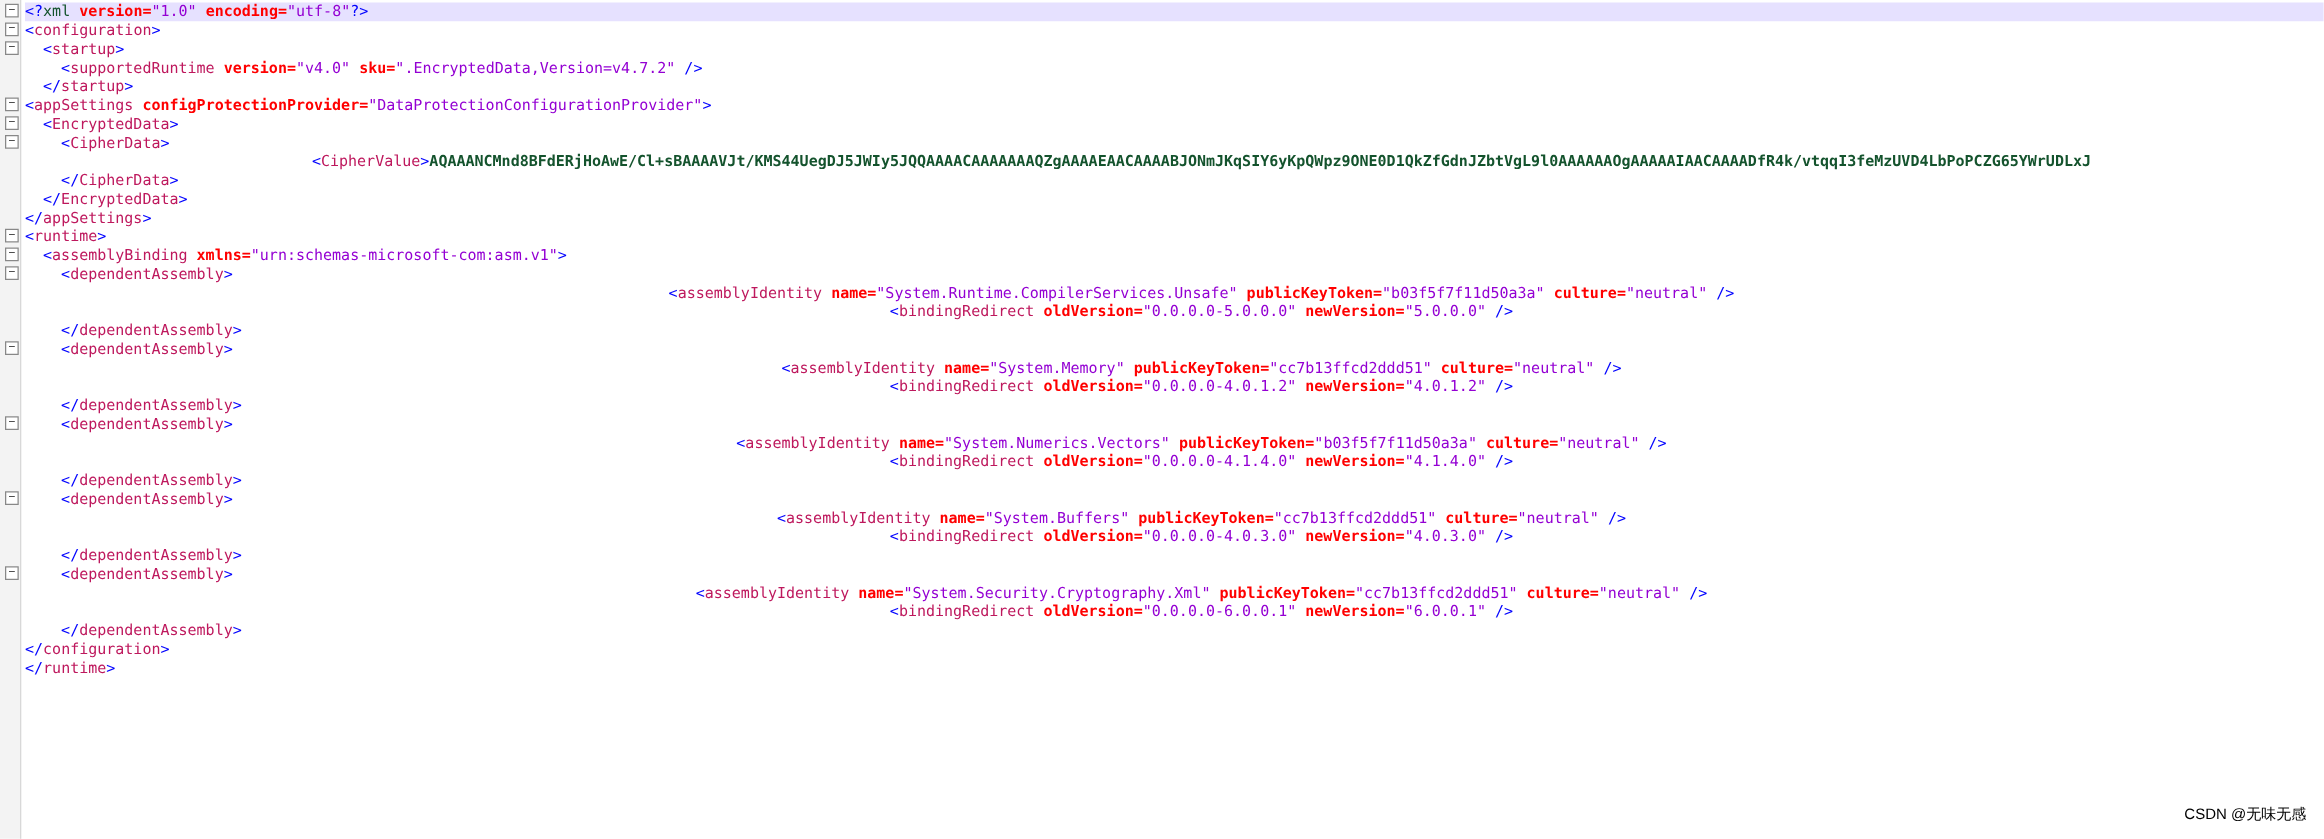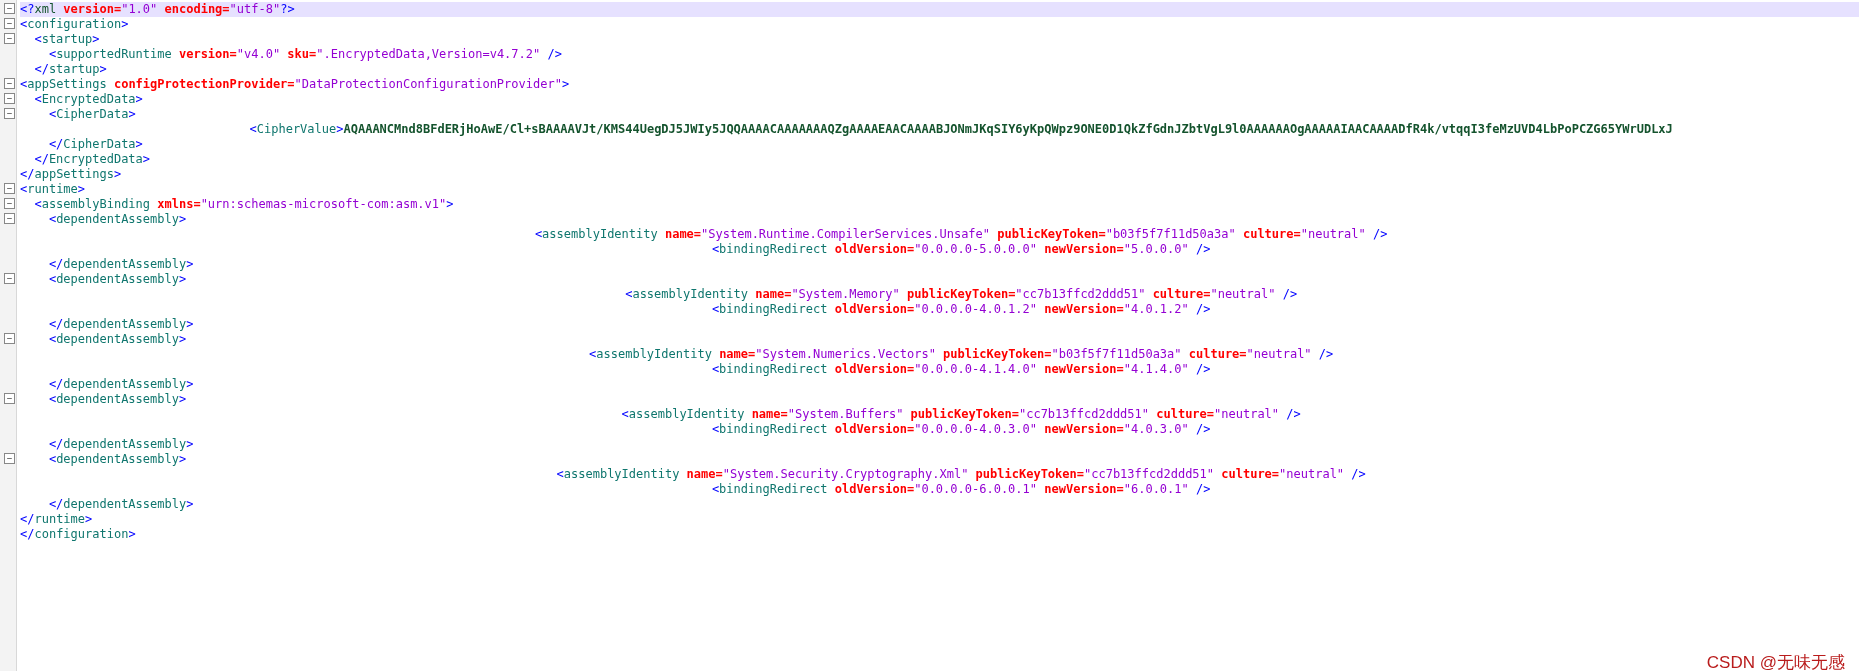--- a/index.html
+++ b/index.html
@@ -32,30 +32,30 @@
     top: 1px;
     border: 1px solid #888;
     background: #fff;
     font-size: 9px; line-height: 9px;
     text-align: center;
     color: #444;
     box-sizing: border-box;
   }
   .highlight { background: #e6e1ff; }
   
-  .dred   { color: #0f766e; margin-top: 24px; } 
+  .dred   { color: #be185d; margin-top: 24px; } 
   .red    { color: #ff0000; font-weight: bold; } 
   .blue   { color: #0000ff; } 
   .purple { color: #9400d3; } 
   .black  { color: #14532d; }
   b.bold  { font-weight: bold; }
   .watermark {
     position: fixed;
-    right: 14px; bottom: 1px;
-    color: #b91c1c; font-size: 17px;
+    right: 14px; bottom: 12px;
+    color: #000000; font-size: 12px;
     font-family: Arial, sans-serif;
   }
   .ind1 { padding-left:  2ch; }
   .ind2 { padding-left:  4ch; }
   .ind3 { padding-left:  6ch; text-align: center; }
 </style>
 </head>
 <body>
 
 <div class="gutter"></div>
@@ -154,22 +154,22 @@
       <div>
         <span class="line ind2"><span class="fold">−</span><span class="blue">&lt;</span><span class="dred">dependentAssembly</span><span class="blue">&gt;</span></span>
         <span class="line ind3"><span class="blue">&lt;</span><span class="dred">assemblyIdentity </span><span class="red">name=</span><span class="purple">"System.Security.Cryptography.Xml"</span> <span class="red">publicKeyToken=</span><span class="purple">"cc7b13ffcd2ddd51"</span> <span class="red">culture=</span><span class="purple">"neutral"</span> <span class="blue">/&gt;</span></span>
         <span class="line ind3"><span class="blue">&lt;</span><span class="dred">bindingRedirect </span><span class="red">oldVersion=</span><span class="purple">"0.0.0.0-6.0.0.1"</span> <span class="red">newVersion=</span><span class="purple">"6.0.0.1"</span> <span class="blue">/&gt;</span></span>
         <span class="line ind2"><span class="blue">&lt;/</span><span class="dred">dependentAssembly</span><span class="blue">&gt;</span></span>
       </div>
     </div>
 
 
 <span class="line">
-  <span class="blue">&lt;/</span><span class="dred">runtime</span><span class="blue">&gt;</span>
+  <span class="blue">&lt;/</span><span class="dred">configuration</span><span class="blue">&gt;</span>
 </span>
 
 <span class="line">
-  <span class="blue">&lt;/</span><span class="dred">configuration</span><span class="blue">&gt;</span>
+  <span class="blue">&lt;/</span><span class="dred">runtime</span><span class="blue">&gt;</span>
 </span>
 
 </div>
 
 <div class="watermark">CSDN @无味无感</div>
 
 </body></html>

